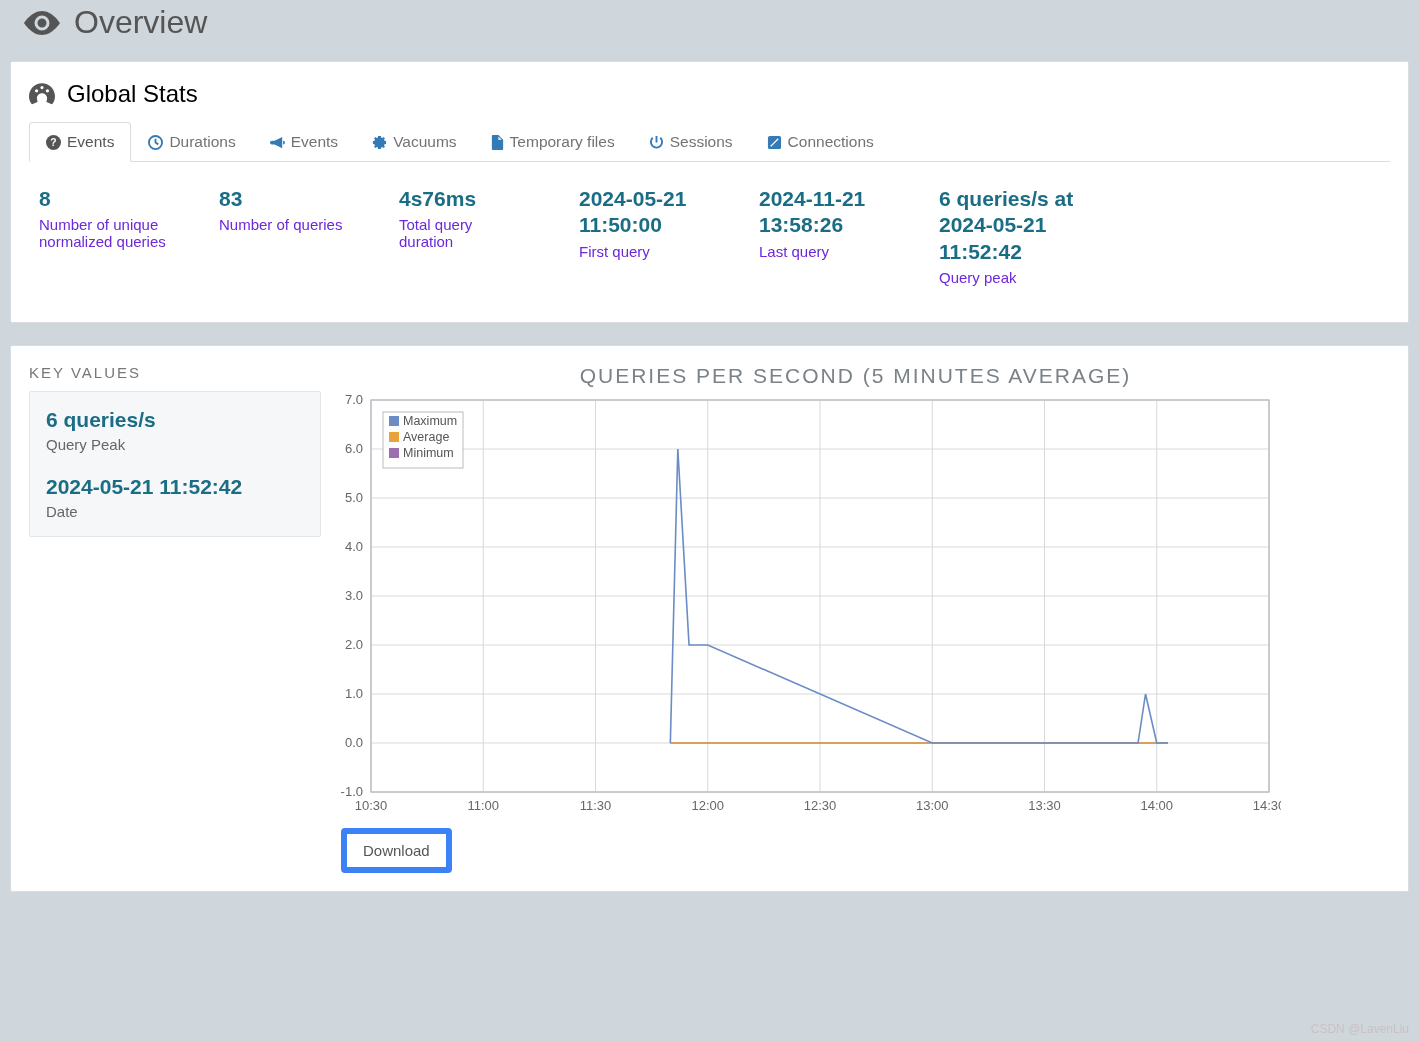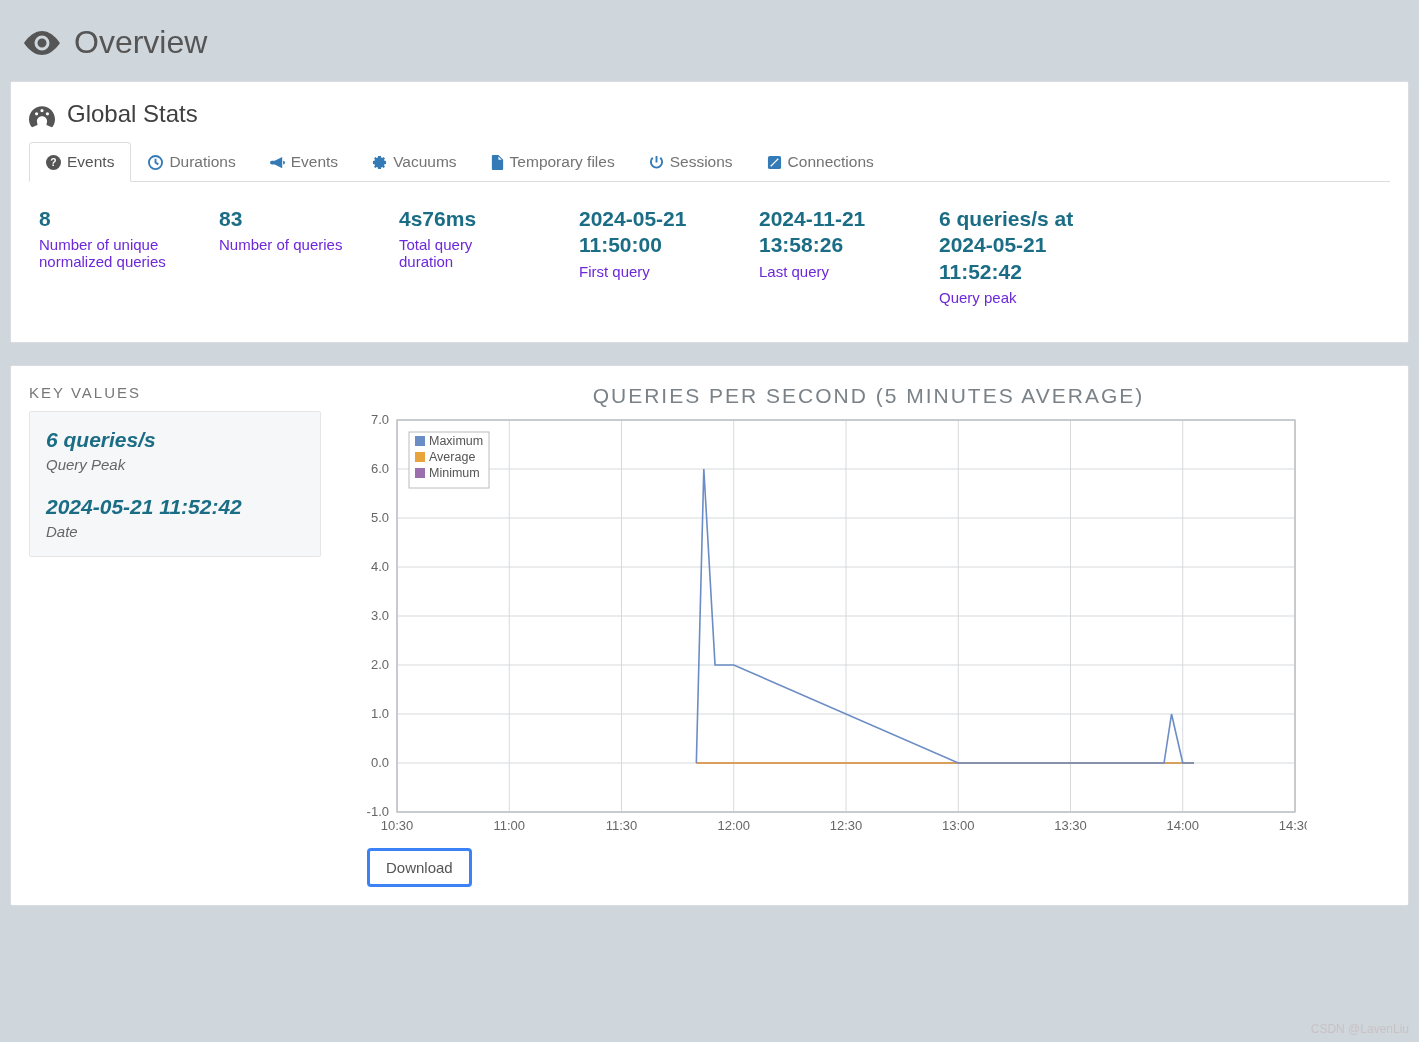--- a/index.html
+++ b/index.html
@@ -8,32 +8,31 @@
     background: #cfd6dc;
     color: #555;
     width: 1419px;
     padding: 0 10px 10px 10px;
     font-size: 14px;
   }
   .page-title {
     display: flex; align-items: center; gap: 14px;
     font-size: 32px; font-weight: 500; color: #555;
     padding: 4px 0 20px 14px;
-    margin-top: 20px;
   }
   .panel {
     background: #fff;
     border: 1px solid #d9dde2;
     border-radius: 2px;
     padding: 18px;
     margin-bottom: 22px;
   }
   .panel-title {
-    display: flex; align-items: flex-end; gap: 12px;
-    font-size: 24px; font-weight: 500; color: #404040;
+    display: flex; align-items: center; gap: 12px;
+    font-size: 24px; font-weight: 500; color: #000000;
     margin-bottom: 14px;
   }
   .tabs {
     display: flex;
     border-bottom: 1px solid #ddd;
     margin-bottom: 24px;
   }
   .tab {
     display: flex; align-items: center; gap: 6px;
     padding: 10px 16px;
@@ -64,36 +63,35 @@
   .stat.w6 { width: 200px; }
   .stat-val {
     color: #1b6d85;
     font-size: 21px;
     font-weight: 700;
     line-height: 1.25;
     margin-bottom: 4px;
   }
   .stat-label { color: #6d28d9; font-size: 15px; }
   .key-values-wrap {
-    display: flex; gap: 26px; align-items: flex-start;
+    display: flex; align-items: flex-start;
   }
   .kv-left { width: 292px; flex: 0 0 auto; }
   .kv-title {
     text-transform: uppercase;
     letter-spacing: 2px;
     color: #777;
     font-size: 15px;
     margin-bottom: 10px;
   }
   .kv-card {
     background: #f6f7f8;
     border: 1px solid #e3e6e9;
     border-radius: 2px;
     padding: 16px;
-    font-style: italic;
   }
   .kv-metric { margin-bottom: 22px; }
   .kv-metric:last-child { margin-bottom: 0; }
   .kv-metric .big {
     color: #1b6d85; font-size: 21px; font-weight: 700; margin-bottom: 4px;
   }
   .kv-metric .small { color: #666; font-size: 15px; }
   .chart-area { flex: 1 1 auto; }
   .chart-title {
     text-align: center;
@@ -101,21 +99,21 @@
     color: #7a8288;
     font-size: 21px;
     font-weight: 400;
     margin-bottom: 4px;
   }
   svg { display: block; }
   .dl-btn {
     display: inline-block;
     padding: 8px 16px;
     background: #fff;
-    border: 3px solid #3b82f6;
+    border: 6px solid #3b82f6;
     border-radius: 4px;
     color: #555;
     font-size: 15px;
     cursor: pointer;
     margin-top: 6px;
     margin-left: 20px;
   }
   .watermark {
     position: fixed;
     right: 10px;

